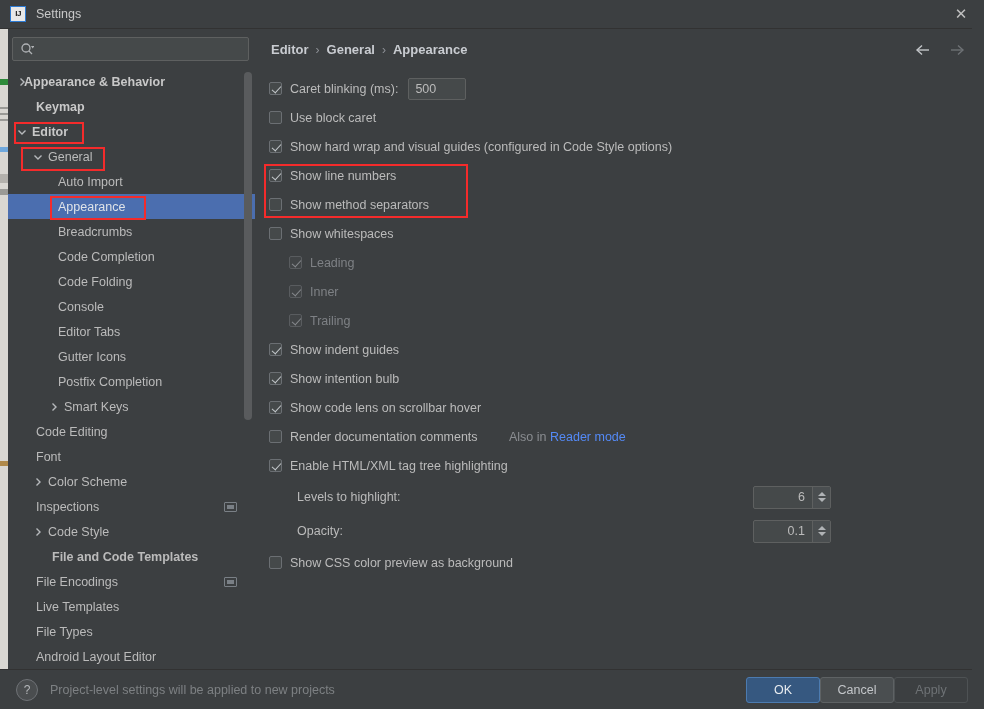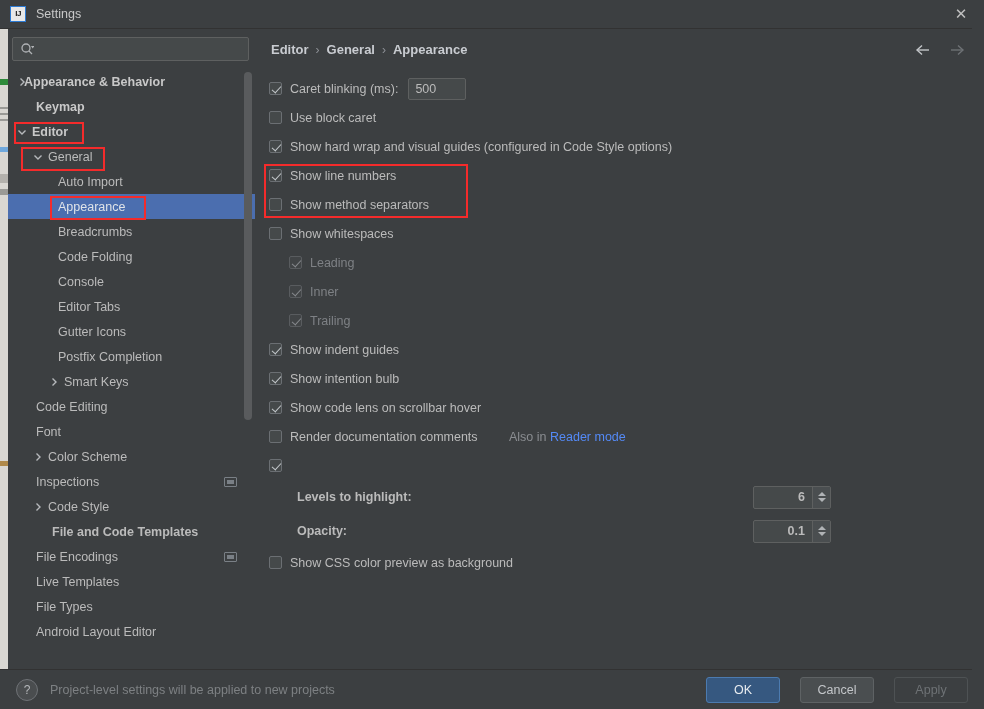--- a/index.html
+++ b/index.html
@@ -166,21 +166,21 @@
   
   .txtfield {
     margin-left: 10px;
     width: 58px; height: 22px;
     background: #45494a; border: 1px solid #5e6060; border-radius: 2px;
     color: #bbbbbb; font-size: 12.5px;
     display: flex; align-items: center; padding-left: 6px;
   }
 
   
-  .spin-row { position: relative; height: 34px; display: flex; align-items: center; font-weight: bold; }
+  .spin-row { position: relative; height: 34px; display: flex; align-items: center; }
   .spin-label { margin-left: 28px; color: #bbbbbb; font-size: 12.5px; }
   .spinner {
     position: absolute; left: 484px;
     width: 78px; height: 23px;
     background: #45494a; border: 1px solid #5e6060; border-radius: 2px;
     display: flex; align-items: stretch;
   }
   .spin-val {
     flex: 1; display: flex; align-items: center; justify-content: flex-end;
     padding-right: 7px; color: #bbbbbb; font-size: 12.5px;
@@ -207,21 +207,21 @@
     border-top: 1px solid #323232;
     display: flex; align-items: center;
   }
   #help-btn {
     margin-left: 16px; width: 22px; height: 22px; border-radius: 50%;
     border: 1px solid #6f7276; background: #4a4d4f;
     display: flex; align-items: center; justify-content: center;
     color: #b4b7ba; font-size: 12px;
   }
   #bottom-msg { margin-left: 12px; color: #7d8083; font-size: 12.5px; }
-  #btns { position: absolute; right: 16px; display: flex; gap: 20px; }
+  #btns { position: absolute; right: 16px; display: flex; gap: 0; }
   .dlg-btn {
     min-width: 74px; height: 26px; padding: 0 14px;
     border-radius: 3px; font-size: 12.5px;
     display: flex; align-items: center; justify-content: center;
     cursor: default;
   }
   .dlg-btn.primary { background: #365880; border: 1px solid #4c7bb0; color: #e8ecf0; }
   .dlg-btn.normal  { background: #4a4e50; border: 1px solid #5e6264; color: #c3c6c9; }
   .dlg-btn.disabled{ background: #42464800; border: 1px solid #4e5254; color: #6e7275; }
 
@@ -297,20 +297,23 @@
           <span class="tree-label" style="margin-left: 40px;">General</span>
         </div>
         <div class="tree-row">
           <span class="tree-label" style="margin-left: 50px;">Auto Import</span>
         </div>
         <div class="tree-row selected">
           <span class="tree-label" style="margin-left: 50px;">Appearance</span>
         </div>
         <div class="tree-row">
           <span class="tree-label" style="margin-left: 50px;">Breadcrumbs</span>
+        </div>
+        <div class="tree-row">
+          <span class="tree-label" style="margin-left: 50px;">Code Completion</span>
         </div>
         <div class="tree-row">
           <span class="tree-label" style="margin-left: 50px;">Code Folding</span>
         </div>
         <div class="tree-row">
           <span class="tree-label" style="margin-left: 50px;">Console</span>
         </div>
         <div class="tree-row">
           <span class="tree-label" style="margin-left: 50px;">Editor Tabs</span>
         </div>
@@ -449,20 +452,21 @@
           <span class="cb checked"></span>
           <span class="opt-label">Show code lens on scrollbar hover</span>
         </div>
         <div class="opt-row">
           <span class="cb"></span>
           <span class="opt-label">Render documentation comments</span>
           <span class="side-note"><span>Also in </span><a href="#">Reader mode</a></span>
         </div>
         <div class="opt-row">
           <span class="cb checked"></span>
+          <span class="opt-label">Enable HTML/XML tag tree highlighting</span>
         </div>
         <div class="spin-row">
           <span class="spin-label">Levels to highlight:</span>
           <div class="spinner">
             <span class="spin-val">6</span>
             <span class="spin-btns">
               <span class="tri-up"></span>
               <span class="tri-dn"></span>
             </span>
           </div>

